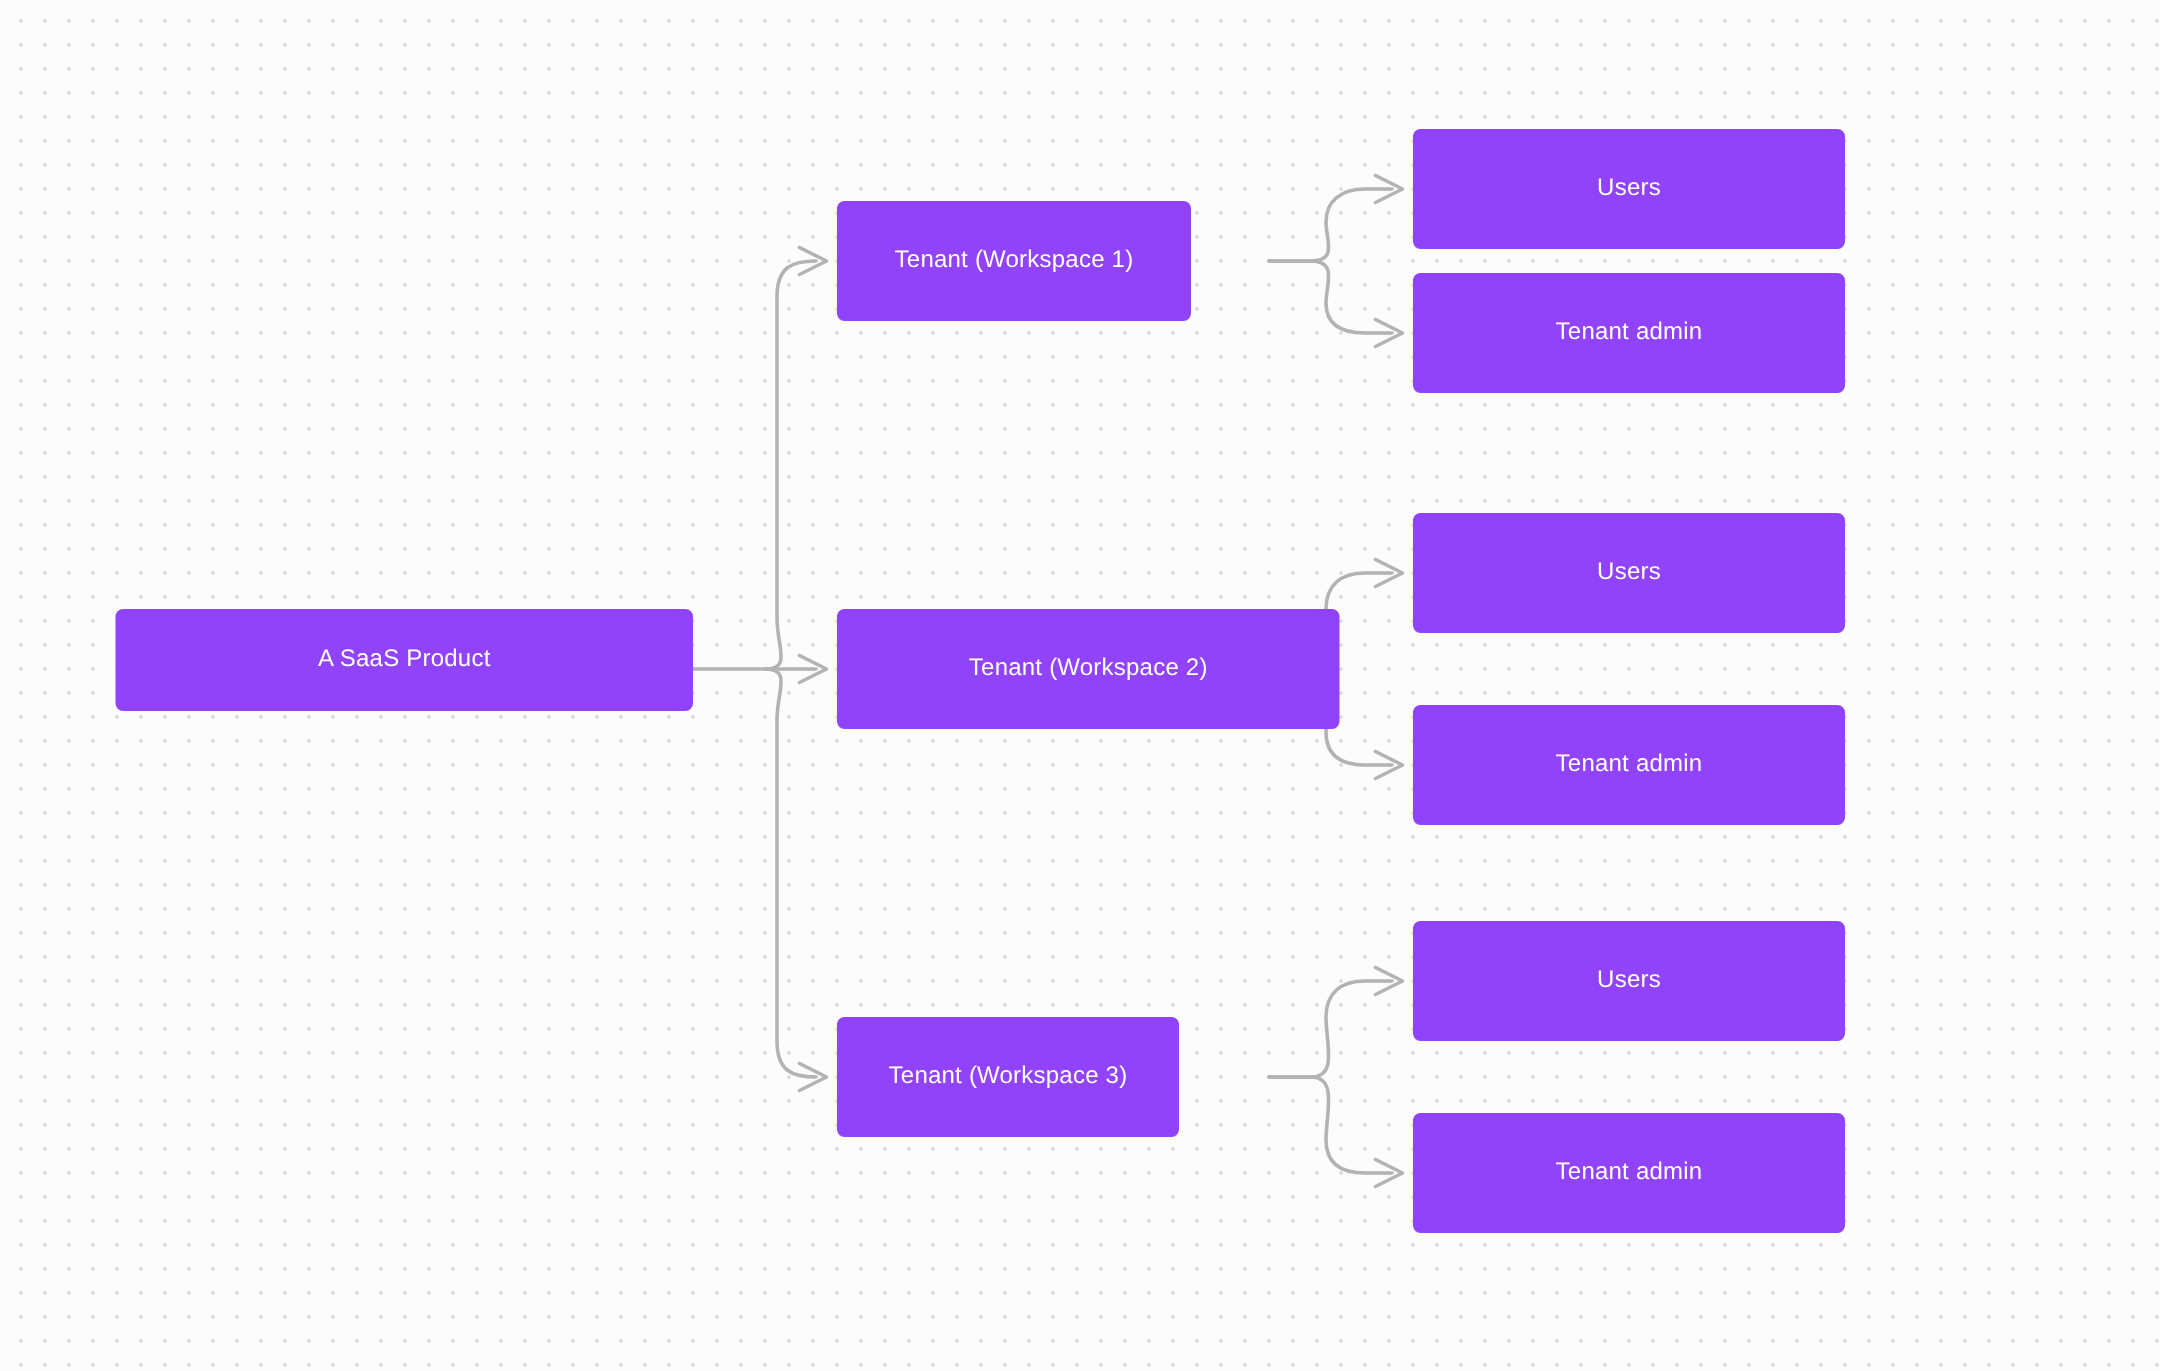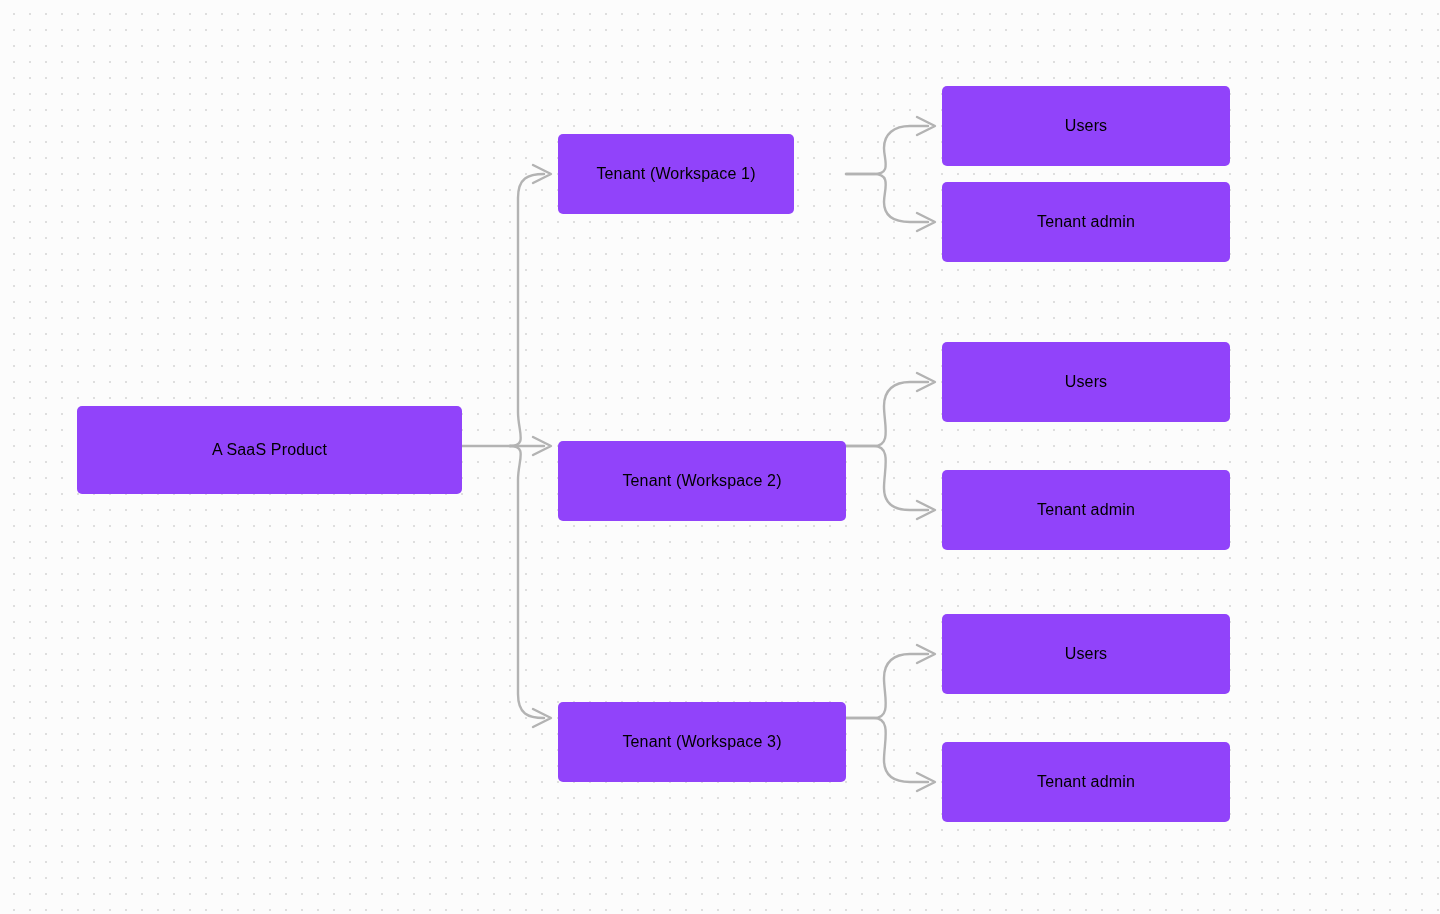--- a/index.html
+++ b/index.html
@@ -27,21 +27,21 @@
     pointer-events: none;
   }
   .node {
     position: absolute;
     box-sizing: border-box;
     background: #9143fa;
     border-radius: 5px;
     display: flex;
     align-items: center;
     justify-content: center;
-    color: #000000;
+    color: #ffffff;
     font-size: 16px;
     font-weight: 400;
     letter-spacing: 0.15px;
     text-align: center;
     line-height: 1.25;
     user-select: none;
   }
   .node-label {
     display: block;
     padding: 0 10px;
@@ -79,33 +79,33 @@
       <path d="M 917 501 L 935 510 L 917 519"></path>
 
       <path d="M 846 718 L 874 718 C 892 718 884 696 884 678 C 884 662 894 654 910 654 L 928 654"></path>
       <path d="M 917 645 L 935 654 L 917 663"></path>
 
       <path d="M 846 718 L 874 718 C 892 718 884 742 884 760 C 884 776 894 782 910 782 L 928 782"></path>
       <path d="M 917 773 L 935 782 L 917 791"></path>
     </g>
   </svg>
 
-  <div class="node" style="left:77px; top:406px; width:385px; height:88px;">
+  <div class="node" style="left:77px; top:406px; width:385px; height:68px;">
     <span class="node-label">A SaaS Product</span>
   </div>
 
   <div class="node" style="left:558px; top:134px; width:236px; height:80px;">
     <span class="node-label">Tenant (Workspace 1)</span>
   </div>
 
-  <div class="node" style="left:558px; top:406px; width:288px; height:80px;margin-top:35px;">
+  <div class="node" style="left:558px; top:406px; width:335px; height:80px;">
     <span class="node-label">Tenant (Workspace 2)</span>
   </div>
 
-  <div class="node" style="left:558px; top:702px; width:288px; height:80px;">
+  <div class="node" style="left:558px; top:678px; width:228px; height:80px;">
     <span class="node-label">Tenant (Workspace 3)</span>
   </div>
 
   <div class="node" style="left:942px; top:86px; width:288px; height:80px;">
     <span class="node-label">Users</span>
   </div>
 
   <div class="node" style="left:942px; top:182px; width:288px; height:80px;">
     <span class="node-label">Tenant admin</span>
   </div>

